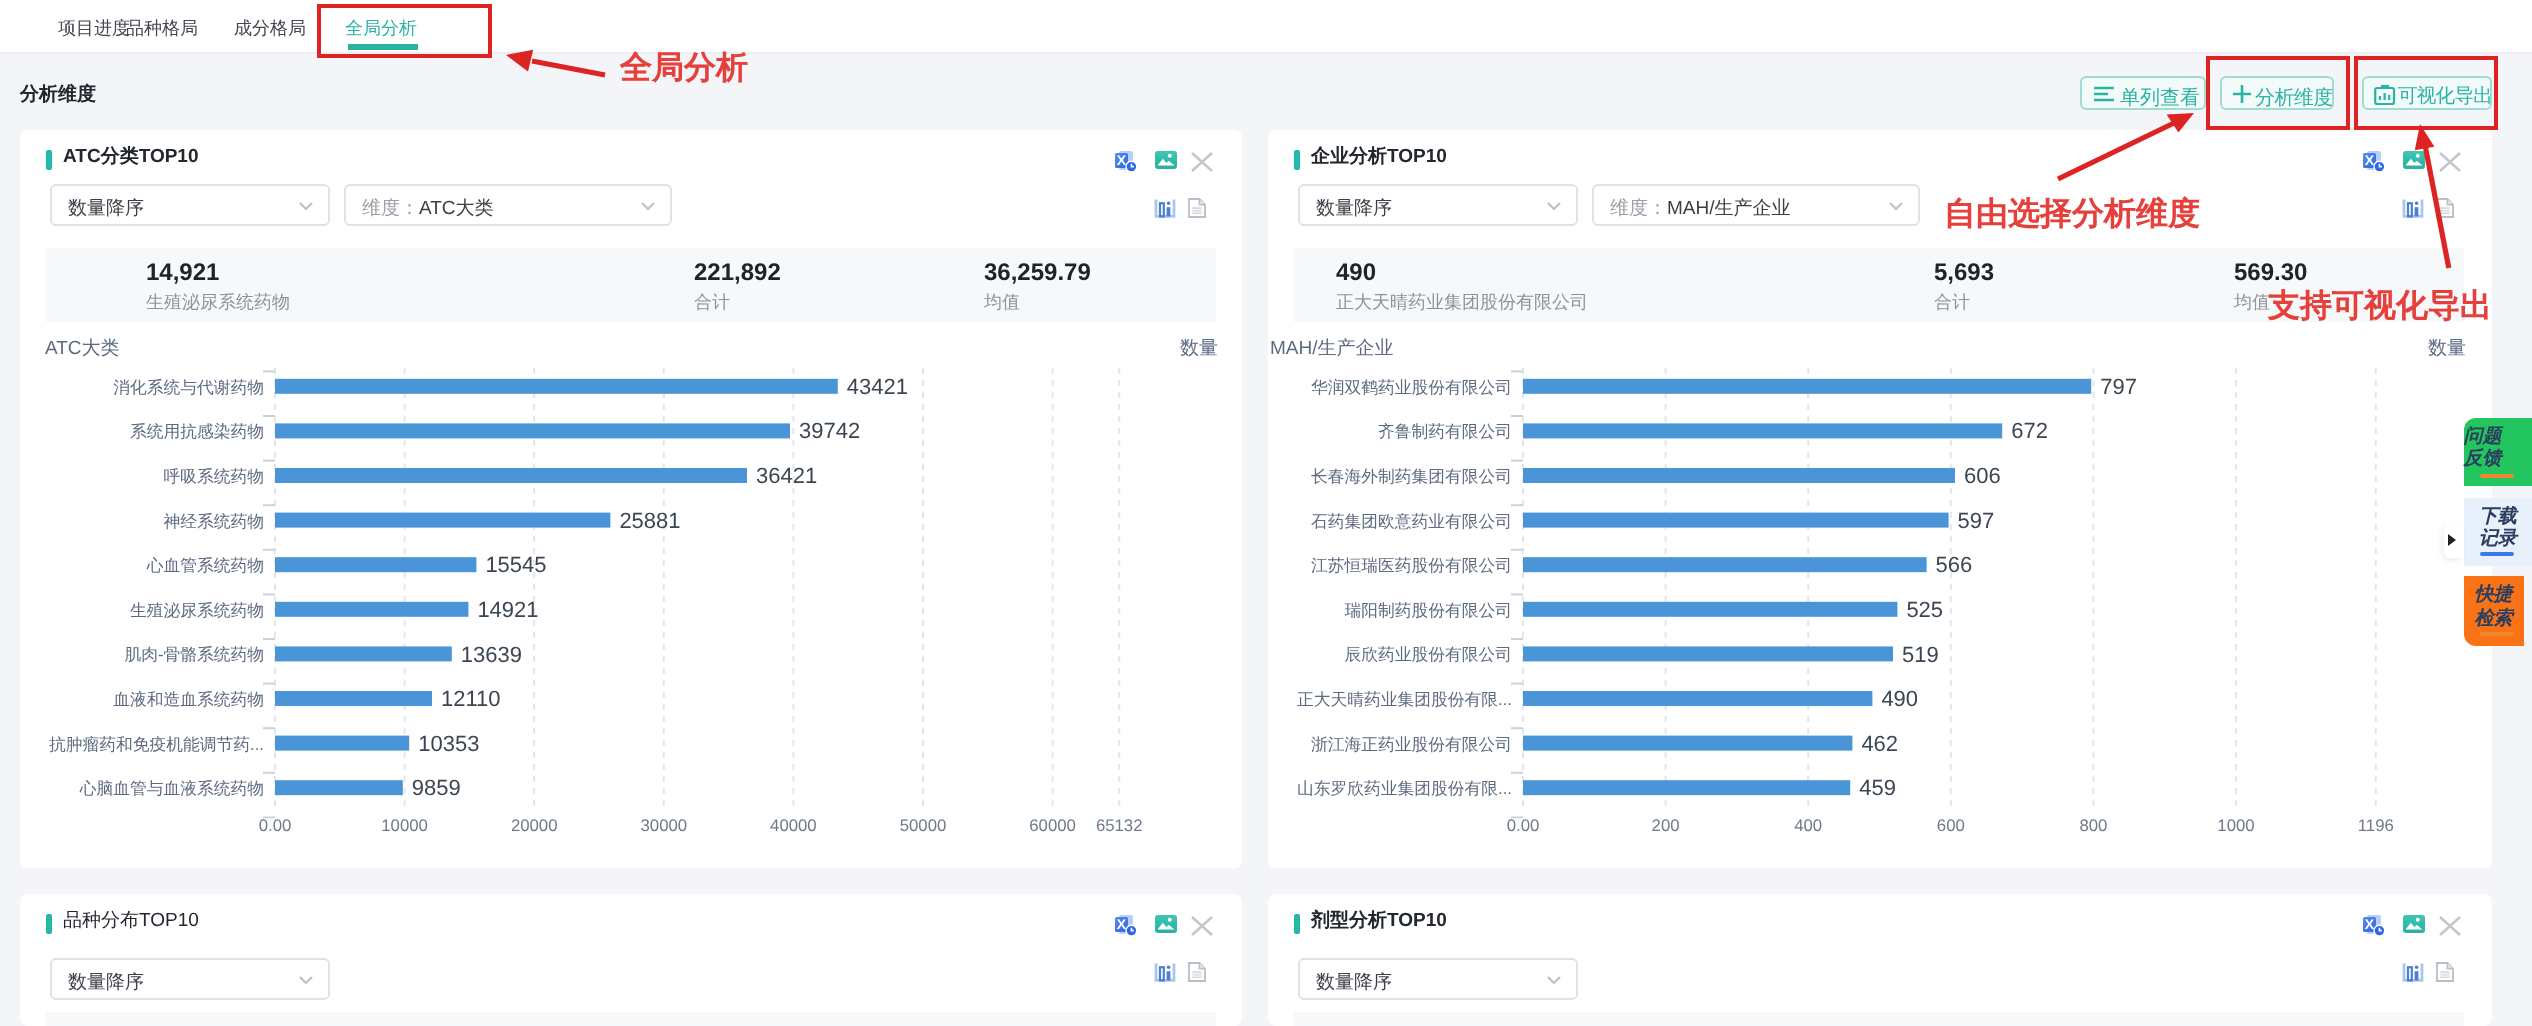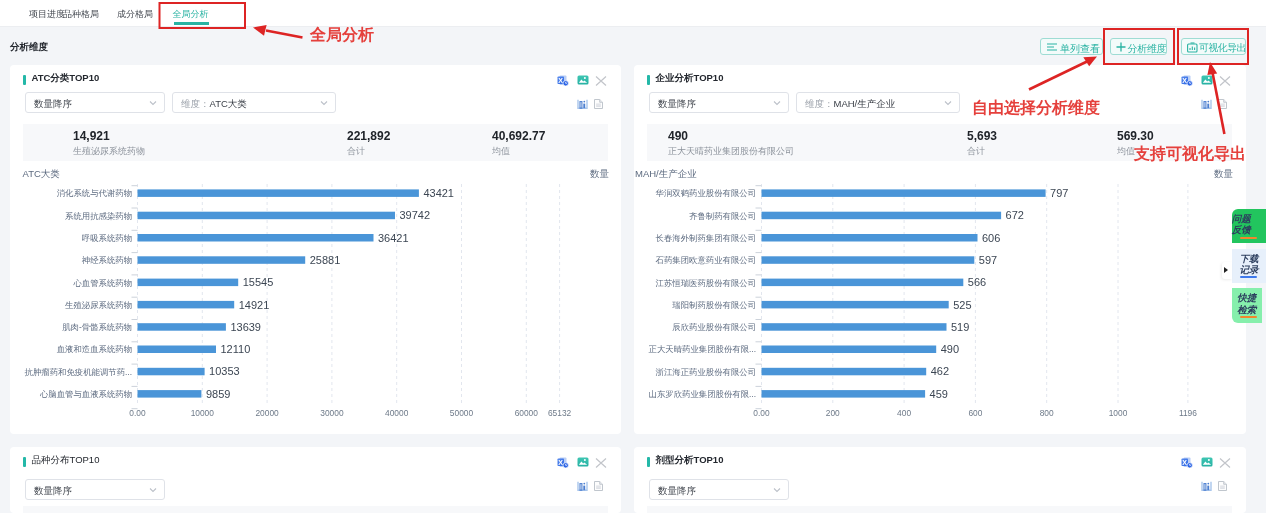--- a/index.html
+++ b/index.html
@@ -103,21 +103,21 @@
 <div style="position:absolute;left:23px;top:124px;width:585px;height:37px;background:#f7f8fa;"></div>
 <div style="position:absolute;left:44px;top:130px;margin-left:29px;">
 <div style="font-size:12px;font-weight:bold;color:#20242a;line-height:12px;">14,921</div>
 <div style="font-size:9px;color:#8d939c;margin-top:3.5px;line-height:10px;">生殖泌尿系统药物</div>
   </div>
 <div style="position:absolute;left:347px;top:130px;">
 <div style="font-size:12px;font-weight:bold;color:#20242a;line-height:12px;">221,892</div>
 <div style="font-size:9px;color:#8d939c;margin-top:3.5px;line-height:10px;">合计</div>
   </div>
 <div style="position:absolute;left:492px;top:130px;">
-<div style="font-size:12px;font-weight:bold;color:#20242a;line-height:12px;">40,692.77</div>
+<div style="font-size:12px;font-weight:bold;color:#20242a;line-height:12px;">36,259.79</div>
 <div style="font-size:9px;color:#8d939c;margin-top:3.5px;line-height:10px;">均值</div>
   </div>
 <div style="position:absolute;left:22.5px;top:168px;font-size:9.5px;color:#5d6b80;">ATC大类</div>
 <div style="position:absolute;left:571px;top:168px;width:38px;text-align:right;font-size:9.5px;color:#5d6b80;">数量</div>
 <svg style="position:absolute;left:10px;top:182px;" width="611" height="240">
     <line x1="127.5" y1="2" x2="127.5" y2="221" stroke="#e2e6ee" stroke-width="1" stroke-dasharray="3 3"></line>
     <line x1="192.3" y1="2" x2="192.3" y2="221" stroke="#e2e6ee" stroke-width="1" stroke-dasharray="3 3"></line>
     <line x1="257.1" y1="2" x2="257.1" y2="221" stroke="#e2e6ee" stroke-width="1" stroke-dasharray="3 3"></line>
     <line x1="321.9" y1="2" x2="321.9" y2="221" stroke="#e2e6ee" stroke-width="1" stroke-dasharray="3 3"></line>
     <line x1="386.7" y1="2" x2="386.7" y2="221" stroke="#e2e6ee" stroke-width="1" stroke-dasharray="3 3"></line>
@@ -402,21 +402,21 @@
 <div style="position:absolute;left:647px;top:506px;width:585px;height:7px;background:#f7f8fa;"></div>
 
 <div style="position:absolute;left:1231.8px;top:208.5px;width:34.2px;height:34px;background:#22c55e;border-radius:6px 0 0 0;">
  <div style="font-family:'Liberation Serif',serif;font-style:italic;font-weight:bold;font-size:9.5px;color:#2c3e5e;line-height:11.8px;padding-top:5px;">问题<br>反馈</div>
  <div style="position:absolute;left:8.5px;top:28.2px;width:17px;height:2.4px;background:#f2862c;border-radius:1px;"></div>
 </div>
 <div style="position:absolute;left:1231.8px;top:248.5px;width:34.2px;height:34px;background:#e7f0fb;text-align:center;">
  <div style="font-family:'Liberation Serif',serif;font-style:italic;font-weight:bold;font-size:9.5px;color:#2c3e5e;line-height:11.8px;padding-top:5px;">下载<br>记录</div>
  <div style="position:absolute;left:8.5px;top:27px;width:17px;height:2.4px;background:#3e79ec;border-radius:1px;"></div>
 </div>
-<div style="position:absolute;left:1231.8px;top:288px;width:30px;height:34.5px;background:#86efac;border-radius:0 0 0 6px;text-align:center;">
+<div style="position:absolute;left:1231.8px;top:288px;width:30px;height:34.5px;background:#f97316;border-radius:0 0 0 6px;text-align:center;">
  <div style="font-family:'Liberation Serif',serif;font-style:italic;font-weight:bold;font-size:9.5px;color:#2c3e5e;line-height:11.8px;padding-top:5px;">快捷<br>检索</div>
  <div style="position:absolute;left:8.5px;top:27.8px;width:17px;height:2.4px;background:#f2862c;border-radius:1px;"></div>
 </div>
 <div style="position:absolute;left:1221.5px;top:261.5px;width:10.5px;height:17px;background:#fff;border-radius:3px 0 0 3px;box-shadow:-1px 1px 3px rgba(0,0,0,0.08);">
  <div style="position:absolute;left:2.5px;top:5px;width:0;height:0;border-left:4.5px solid #222;border-top:3.5px solid transparent;border-bottom:3.5px solid transparent;"></div>
 </div>
 
 <svg style="position:absolute;left:0;top:0;pointer-events:none" width="1266" height="513">
 <rect x="159.5" y="3" width="85.5" height="25" stroke="#dd2424" stroke-width="2" fill="none"></rect>
 <rect x="1104" y="29" width="70" height="35" stroke="#dd2424" stroke-width="2" fill="none"></rect>

